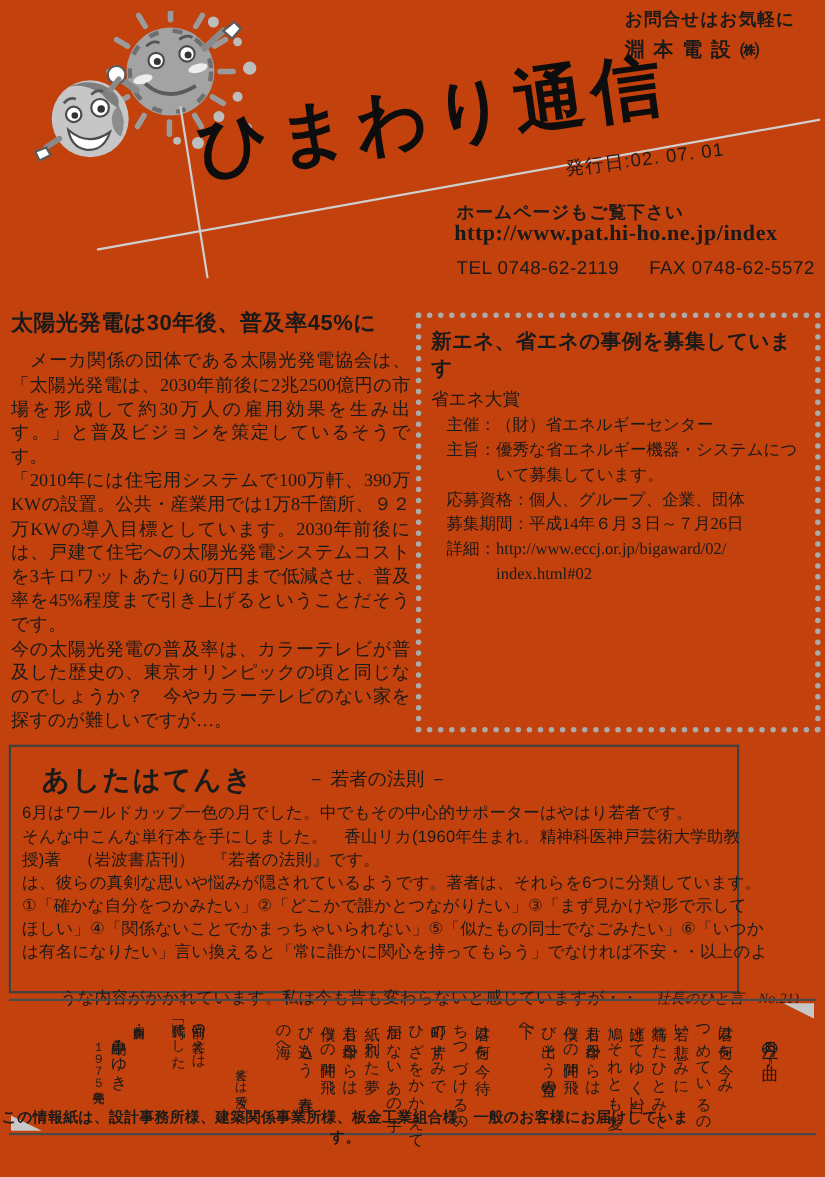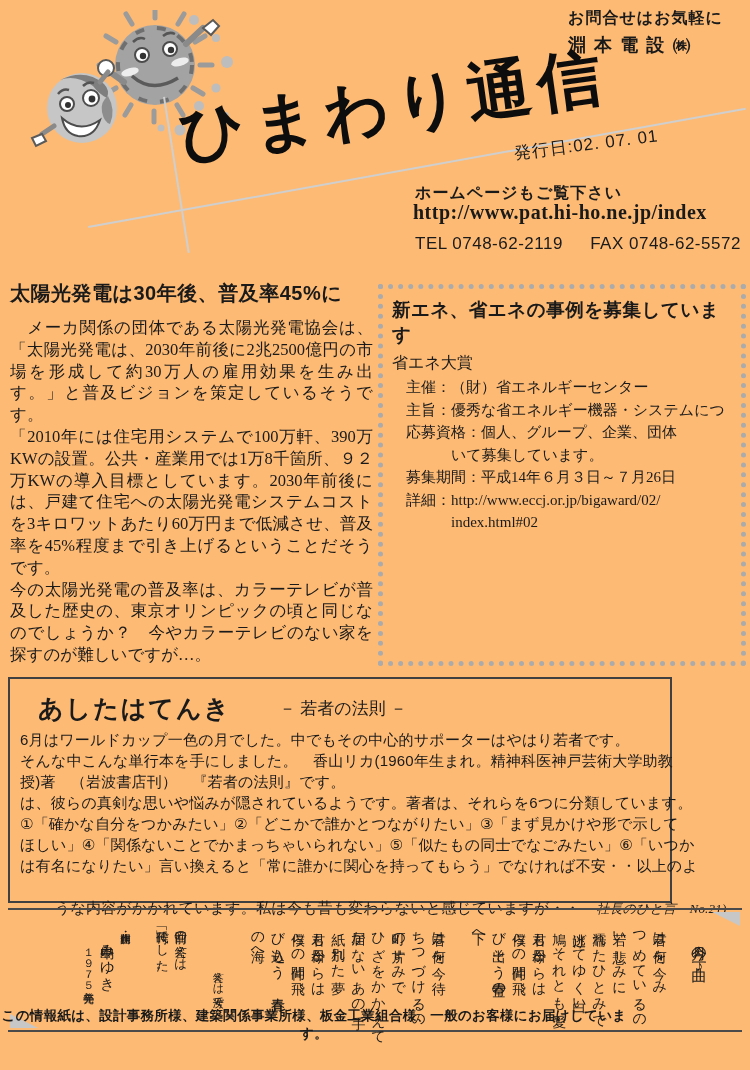--- a/index.html
+++ b/index.html
@@ -1,18 +1,18 @@
 <!DOCTYPE html>
 <html><head>
 <meta charset="utf-8">
 <style>
   html,body{margin:0;padding:0;background:#e9e9e9;}
   .page{
     position:relative;width:750px;height:1070px;margin:0 auto;
-    background:#fdba74;overflow:hidden;
+    background:#c2410c;overflow:hidden;
     font-family:"Liberation Sans","DejaVu Sans",sans-serif;color:#1a1a1a;
   }
   
   .contact{position:absolute;top:8px;right:6px;width:176px;}
   .contact .note{font-size:16px;font-weight:600;letter-spacing:1px;}
   .contact .company{font-size:18px;font-weight:700;letter-spacing:0.45em;margin-top:4px;white-space:nowrap;}
   .mascots{position:absolute;left:20px;top:10px;width:220px;height:145px;}
   .deco-line{position:absolute;background:#cfcfcf;}
   .deco-line.long{left:88px;top:226px;width:668px;height:2px;transform:rotate(-10.2deg);transform-origin:0 0;}
   .deco-line.vert{left:163px;top:97px;width:2px;height:158px;transform:rotate(-9deg);transform-origin:0 0;}
@@ -161,22 +161,22 @@
     <p>今の太陽光発電の普及率は、カラーテレビが普及した歴史の、東京オリンピックの頃と同じなのでしょうか？　今やカラーテレビのない家を探すのが難しいですが…。</p>
   </section>
 
   <section class="recruit">
     <h2>新エネ、省エネの事例を募集しています</h2>
     <div class="award">
       <div class="award-name">省エネ大賞</div>
       <div class="award-lines">
         <div class="rline">主催：（財）省エネルギーセンター</div>
         <div class="rline">主旨：優秀な省エネルギー機器・システムにつ</div>
+        <div class="rline">　　　いて募集しています。</div>
         <div class="rline">応募資格：個人、グループ、企業、団体</div>
-        <div class="rline">　　　いて募集しています。</div>
         <div class="rline">募集期間：平成14年６月３日～７月26日</div>
         <div class="rline">詳細：http://www.eccj.or.jp/bigaward/02/</div>
         <div class="rline">　　　index.html#02</div>
       </div>
     </div>
   </section>
 
   <section class="weather">
     <div class="w-head">
       <h2>あしたはてんき</h2>

